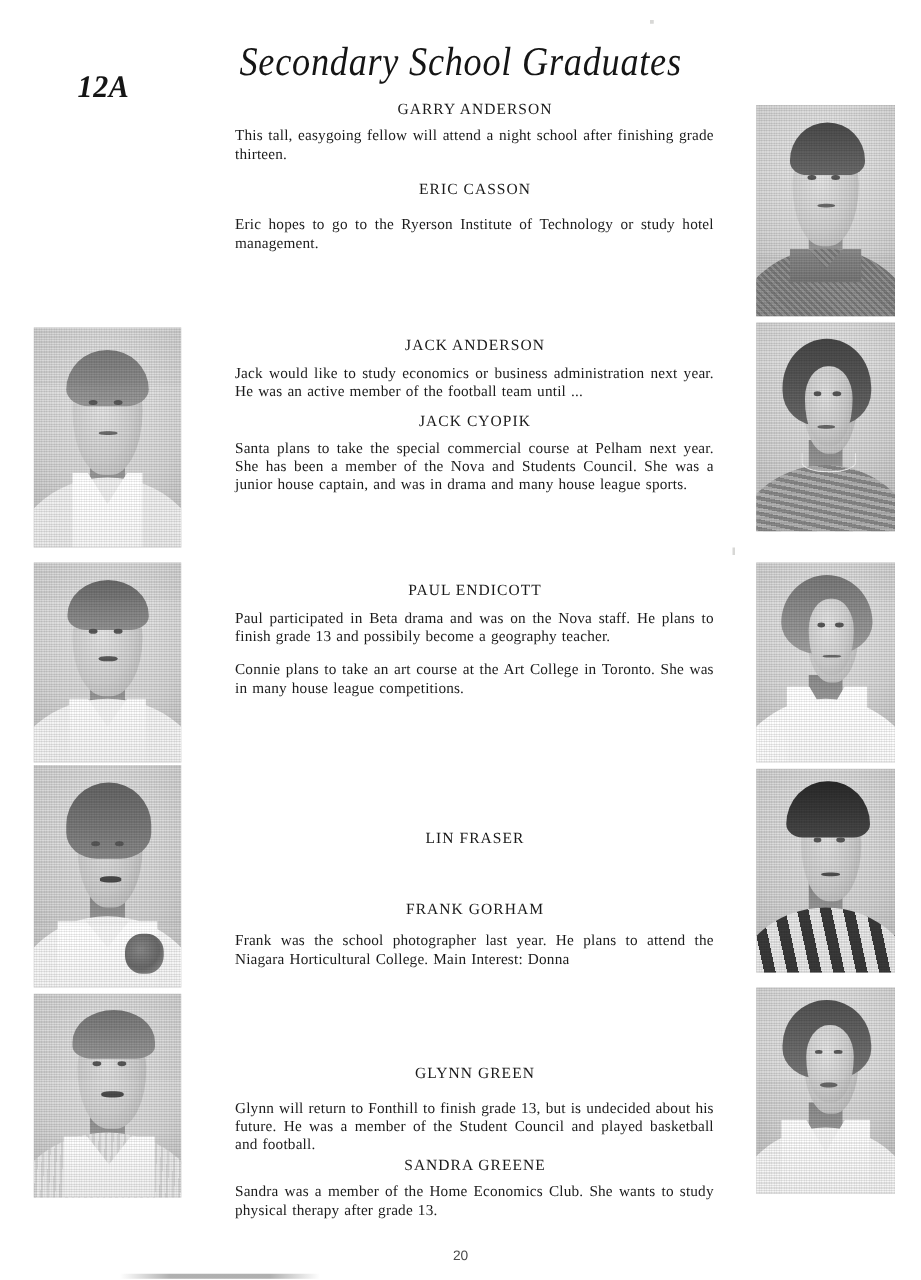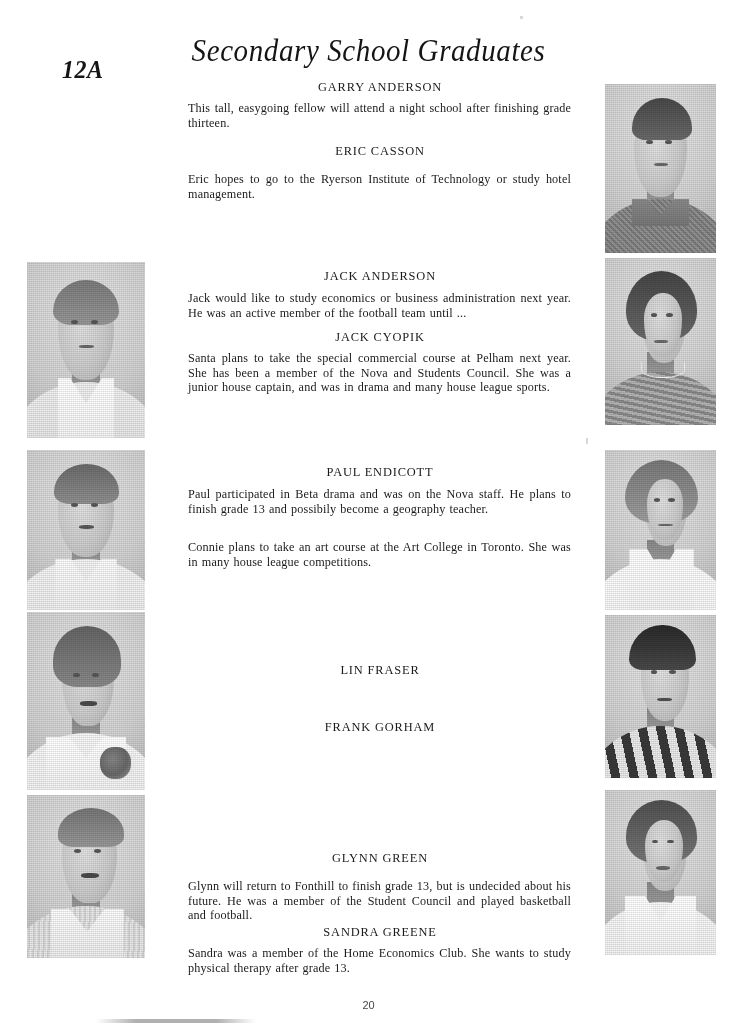--- a/index.html
+++ b/index.html
@@ -296,29 +296,30 @@
       <div class="entry-name">JACK CYOPIK</div>
       <p class="entry-body" style="margin-top:6px;">Santa plans to take the special commercial course at Pelham next year. She has been a member of the Nova and Students Council. She was a junior house captain, and was in drama and many house league sports.</p>
     </div>
 
     <div class="entry" style="top:465px;">
       <div class="entry-name">PAUL ENDICOTT</div>
       <p class="entry-body" style="margin-top:7px;">Paul participated in Beta drama and was on the Nova staff. He plans to finish grade 13 and possibily become a geography teacher.</p>
     </div>
 
     <div class="entry" style="top:520px;">
-      <p class="entry-body" style="margin-top:20px;">Connie plans to take an art course at the Art College in Toronto. She was in many house league competitions.</p>
+      <p class="entry-body" style="margin-top:8px;">Connie plans to take an art course at the Art College in Toronto. She was in many house league competitions.</p>
     </div>
 
     <div class="entry" style="top:663px;">
       <div class="entry-name">LIN FRASER</div>
     </div>
 
     <div class="entry" style="top:720px;">
       <div class="entry-name">FRANK GORHAM</div>
+      <p class="entry-body" style="margin-top:10px;">Frank was the school photographer last year. He plans to attend the Niagara Horticultural College. Main Interest: Donna</p>
     </div>
 
     <div class="entry" style="top:851px;">
       <div class="entry-name">GLYNN GREEN</div>
       <p class="entry-body" style="margin-top:13px;">Glynn will return to Fonthill to finish grade 13, but is undecided about his future. He was a member of the Student Council and played basketball and football.</p>
     </div>
 
     <div class="entry" style="top:925px;">
       <div class="entry-name">SANDRA GREENE</div>
       <p class="entry-body" style="margin-top:5px;">Sandra was a member of the Home Economics Club. She wants to study physical therapy after grade 13.</p>

